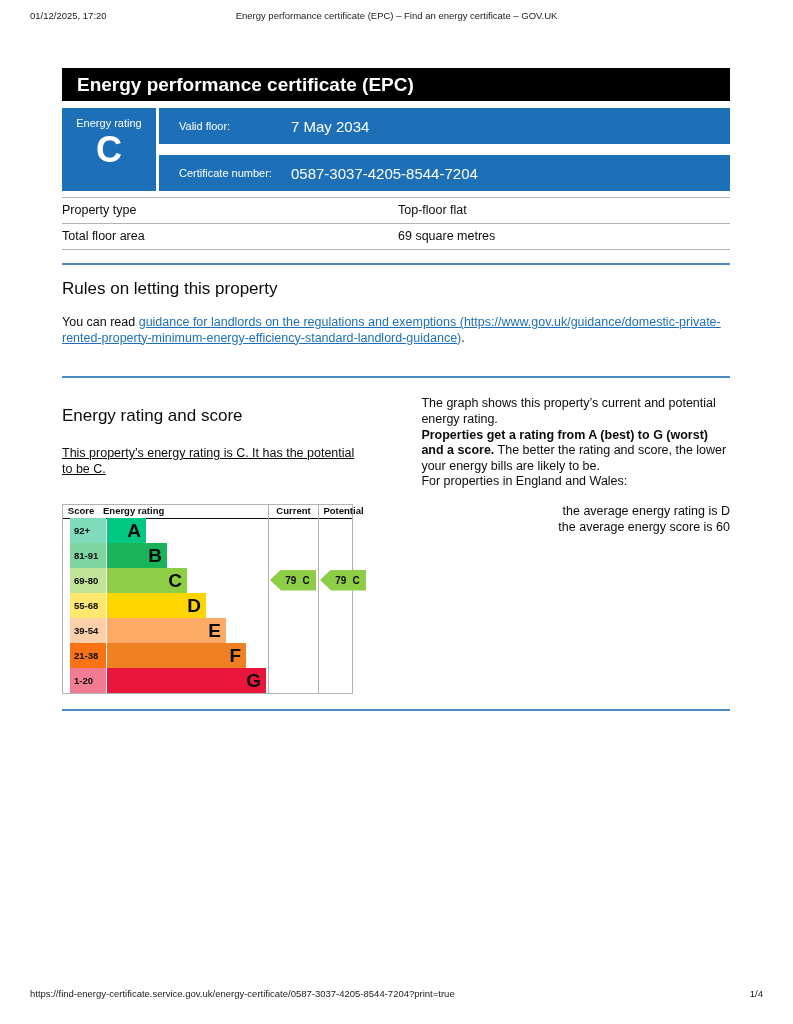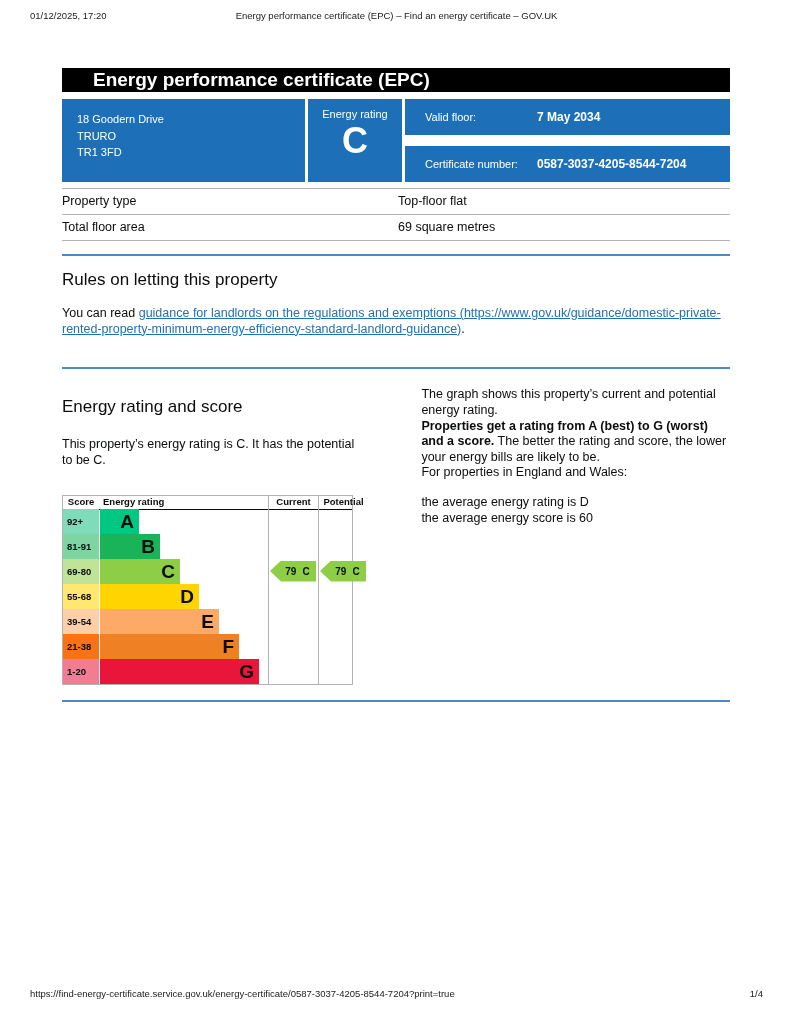--- a/index.html
+++ b/index.html
@@ -7,75 +7,75 @@
   body { font-family: "Liberation Sans", "DejaVu Sans", sans-serif; color: #0b0c0c; position: relative; }
 
   
   .print-header { position: absolute; top: 10px; left: 30px; right: 30px; font-size: 9.5px; color: #1a1a1a; }
   .print-header .ph-title { position: absolute; left: 0; right: 0; text-align: center; }
   .print-footer { position: absolute; top: 988px; left: 30px; right: 30px; font-size: 9.5px; color: #1a1a1a; }
   .print-footer .pf-page { position: absolute; right: 0; top: 0; }
 
   .content { position: absolute; left: 62px; top: 68px; width: 668px; }
 
-  .banner { background: #000; color: #fff; height: 24px; display: flex; align-items: center;
-            padding-left: 31px; font-size: 19px; font-weight: bold; }
+  .banner { background: #000; color: #fff; height: 33px; display: flex; align-items: center;
+            padding-left: 15px; font-size: 19px; font-weight: bold; }
 
   
   .summary { margin-top: 7px; height: 83px; display: flex; background: #fff; }
   .summary > div { background: #1d70b8; color: #fff; }
   .sum-addr { width: 243px; padding: 12px 0 0 15px; font-size: 11px; line-height: 1.5; margin-right: 3px; }
   .sum-rating { width: 94px; text-align: center; padding-top: 9px; margin-right: 3px; }
   .sum-rating .er-label { font-size: 11px; }
   .sum-rating .er-letter { font-size: 36px; font-weight: bold; line-height: 1.15; }
   .sum-validity { flex: 1; display: flex; flex-direction: column; background: #fff !important; }
   .sum-validity .vrow { background: #1d70b8; color: #fff; flex: 1; display: flex; align-items: center;
                         padding-left: 20px; font-size: 11px; }
   .sum-validity .vrow + .vrow { margin-top: 11px; }
   .sum-validity .vlabel { width: 112px; }
-  .sum-validity .vvalue { font-weight: bold; font-size: 12px; }
+  .sum-validity .vvalue { font-weight: normal; font-size: 15px; }
 
   
   .ptable { margin-top: 6px; border-top: 1px solid #b1b4b6; font-size: 12.5px; }
   .ptable .prow { display: flex; padding: 5px 0 6px 0; border-bottom: 1px solid #b1b4b6; }
   .ptable .plabel { width: 336px; }
 
   .hr-blue { margin-top: 13px; height: 2px; background: #4d8ac4; border: 0; }
   .hr-blue.hr2 { margin-top: 30px; }
   .hr-blue.hr3 { margin-top: 15px; }
 
   h2 { font-size: 17px; font-weight: normal; margin-top: 14px; }
   .body-text { font-size: 12.5px; line-height: 1.25; }
   p.body-text { margin-top: 16px; }
   a.govuk-link { color: #1d70b8; text-decoration: underline; cursor: pointer; }
 
   
   .twocol { display: flex; margin-top: 14px; }
   .col-left { width: 332px; }
-  .col-left p.body-text { width: 302px; }
+  .col-left p.body-text { width: 302px; text-decoration: underline; }
   .col-left .p-first { margin-top: 20px; }
   .col-left .p-link { margin-top: 28px; width: 300px; }
   .col-right { width: 312px; margin-left: 31px; padding-top: 4px; }
   .col-right p.body-text { margin-top: 0; }
   .col-right .p2 { margin-top: 26px; }
   .col-right .p3 { margin-top: 26px; }
-  .col-right .avg-lines { margin-top: 14px; }
+  .col-right .avg-lines { margin-top: 14px; text-align: right; }
 
   
   .chart { position: relative; margin-top: 26px; width: 291px; height: 190px;
            border: 1px solid #b1b4b6; background: #fff; }
   .chart-head { position: absolute; top: 0; left: 0; right: 0; height: 13px;
                 font-size: 9.5px; font-weight: bold; line-height: 12px; }
   .chart-head .h-score { position: absolute; left: 0; width: 36px; text-align: center; }
   .chart-head .h-rating { position: absolute; left: 40px; }
   .chart-head .h-current { position: absolute; left: 205px; width: 51px; text-align: center; }
   .chart-head .h-potential { position: absolute; left: 255px; width: 51px; text-align: center; }
   .head-rule { position: absolute; top: 13px; left: 0; right: 0; height: 1px; background: #0b0c0c; }
   .vline { position: absolute; top: 0; bottom: 0; width: 1px; background: #b1b4b6; }
-  .band-row { position: absolute; left: 0; width: 100%; height: 25px; }
+  .band-row { position: absolute; left: 7px; width: 100%; height: 25px; }
   .band-score { position: absolute; left: 0; top: 0; width: 36px; height: 25px;
                 font-size: 9.5px; font-weight: bold; line-height: 25px; padding-left: 4px; }
   .band-bar { position: absolute; left: 37px; top: 0; height: 25px; text-align: right; }
   .band-letter { font-size: 19px; font-weight: bold; line-height: 25px; padding-right: 5px; display: inline-block; }
   .arrow { position: absolute; width: 46px; height: 21px; line-height: 21px; text-align: center;
            font-size: 10px; font-weight: bold; color: #0b0c0c;
            clip-path: polygon(0% 50%, 24% 0%, 100% 0%, 100% 100%, 24% 100%); }
   .arrow .arr-val { margin-left: 9px; }
   .arrow .arr-letter { margin-left: 6px; }
 </style>
@@ -87,25 +87,20 @@
   <span class="ph-title">Energy performance certificate (EPC) – Find an energy certificate – GOV.UK</span>
 </div>
 
 <div class="content">
 
   <div class="banner">
     <span>Energy performance certificate (EPC)</span>
   </div>
 
   <div class="summary">
-    <div class="sum-addr">
-      <div>18 Goodern Drive</div>
-      <div>TRURO</div>
-      <div>TR1 3FD</div>
-    </div>
     <div class="sum-rating">
       <div class="er-label">Energy rating</div>
       <div class="er-letter">C</div>
     </div>
     <div class="sum-validity">
       <div class="vrow">
         <span class="vlabel">Valid floor:</span>
         <span class="vvalue">7 May 2034</span>
       </div>
       <div class="vrow">

